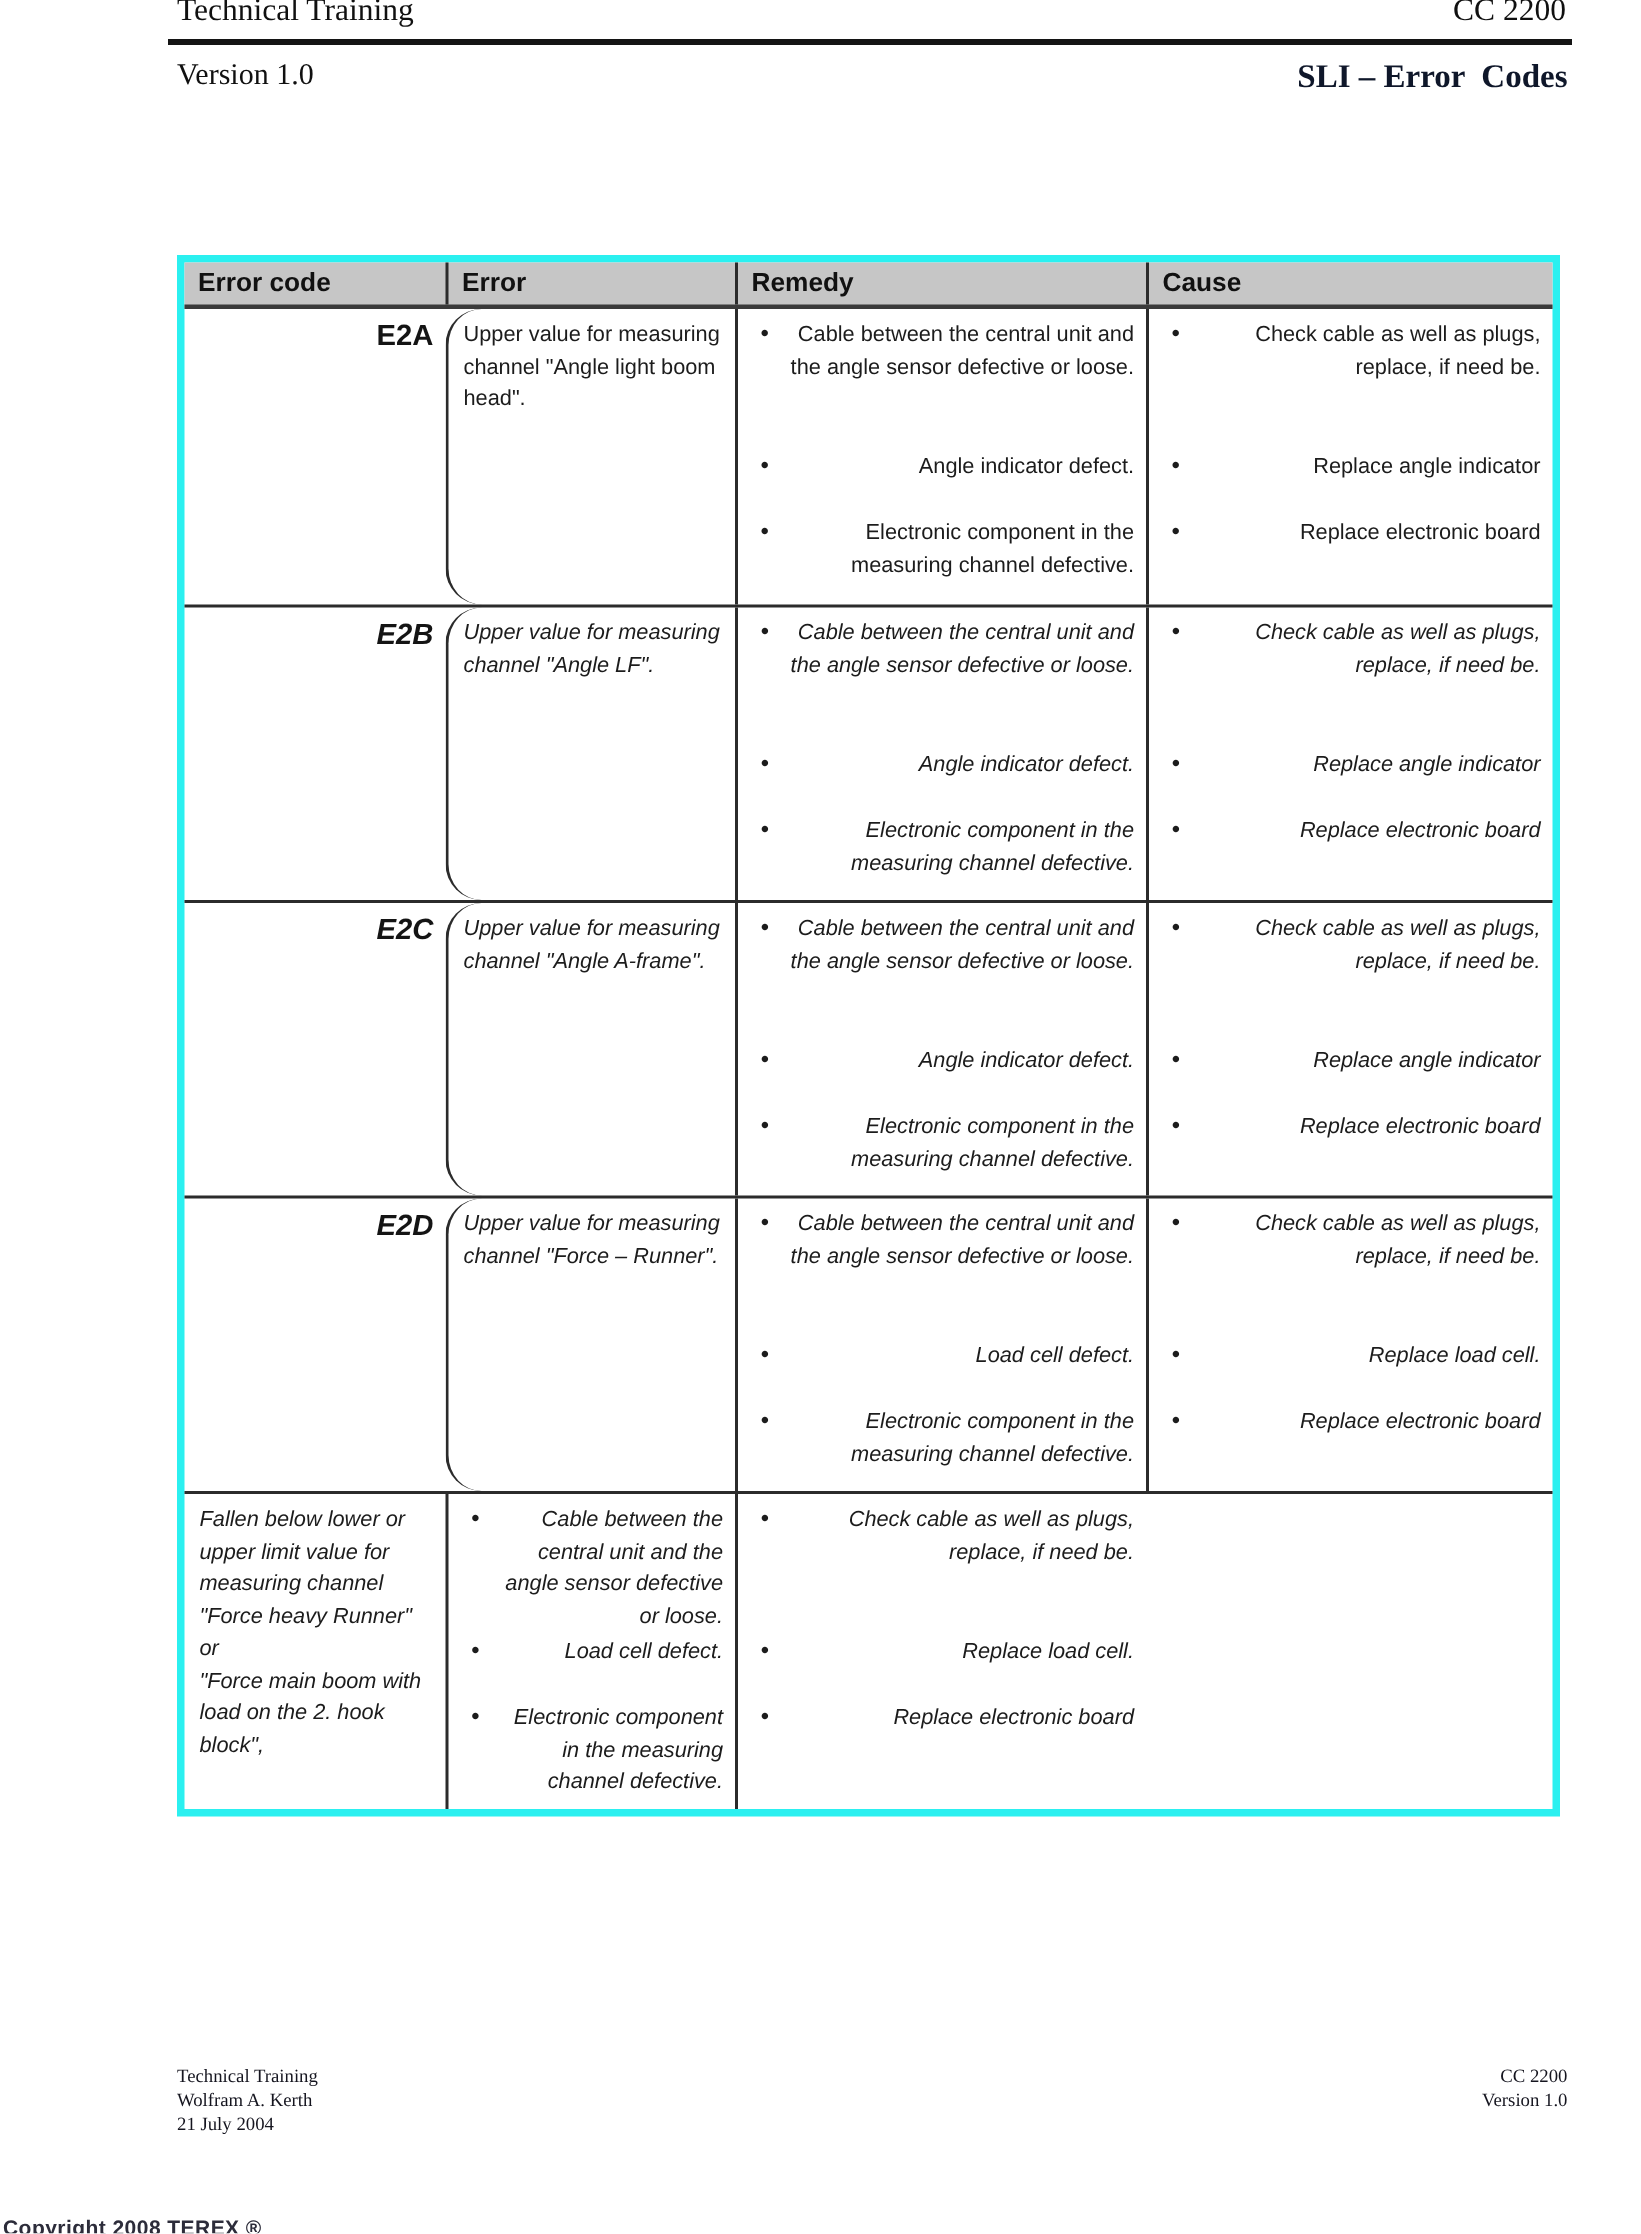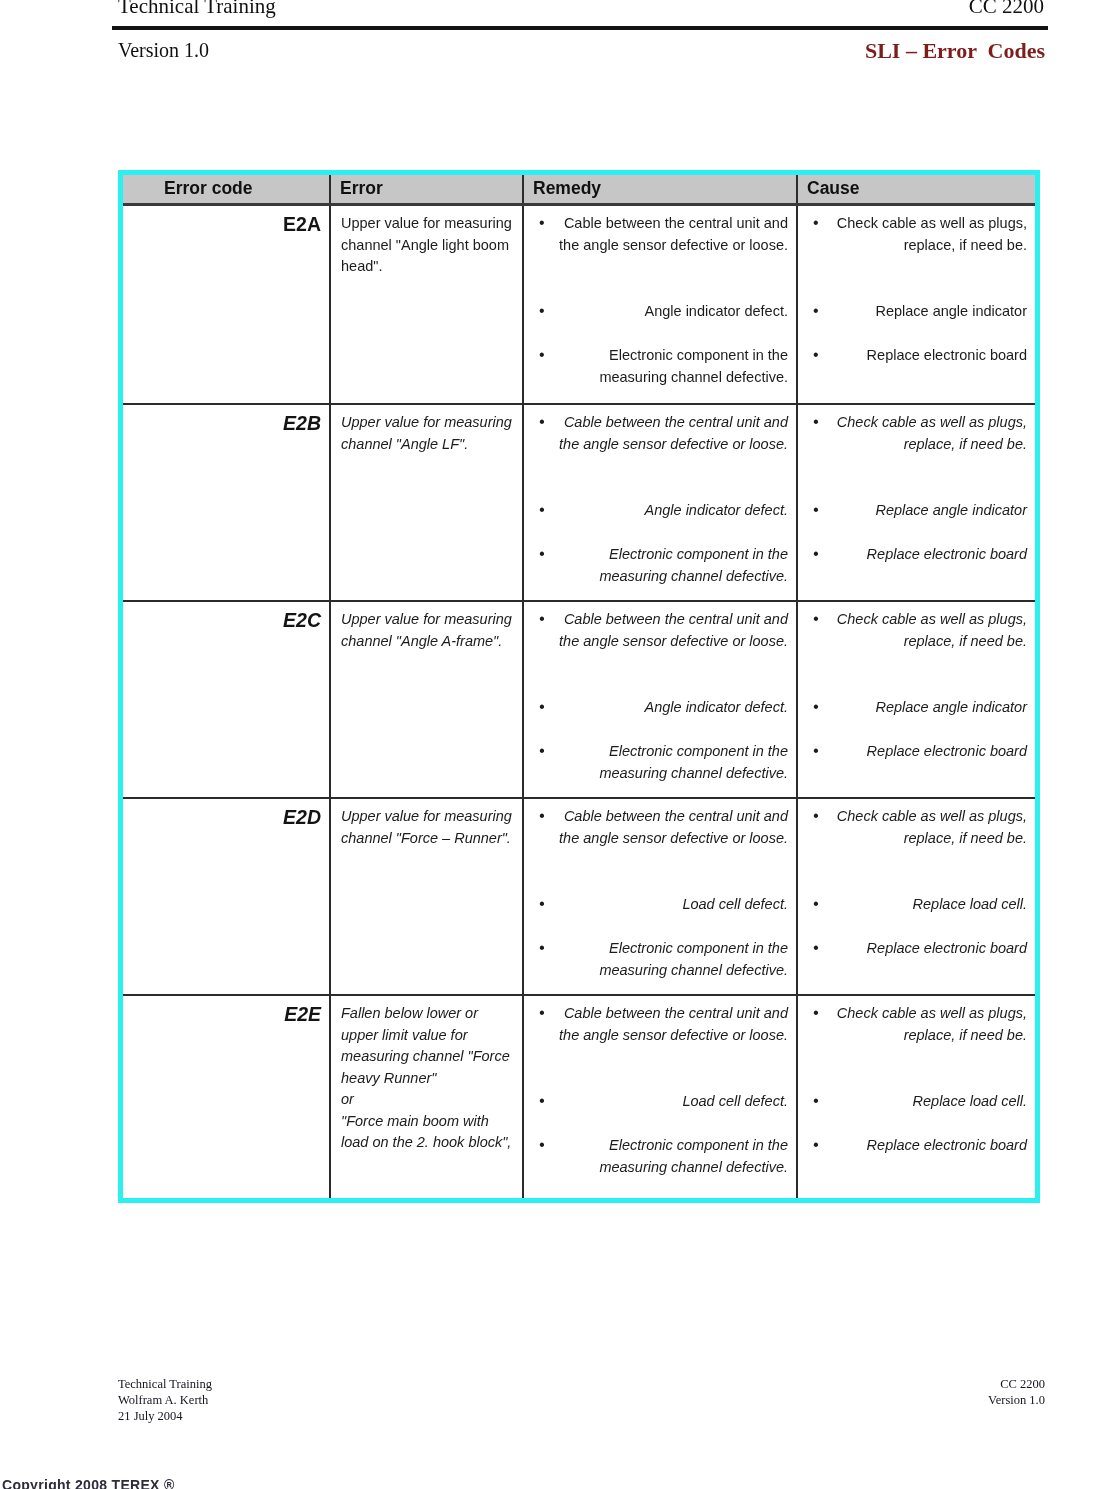--- a/index.html
+++ b/index.html
@@ -30,51 +30,50 @@
   .head-rule{
     position:absolute;left:112px;top:26px;width:936px;height:4px;
     background:#141414;
   }
   .doc-version{
     position:absolute;left:118px;top:39px;
     font-family:"Liberation Serif",serif;font-size:20px;color:#101010;
   }
   .page-title{
     position:absolute;right:49px;top:38px;
-    font-family:"Liberation Serif",serif;font-size:22px;font-weight:bold;color:#7f1d1d;
+    font-family:"Liberation Serif",serif;font-size:22px;font-weight:bold;color:#0f172a;
     white-space:pre;
     margin-left:29px;
   }
   
   .error-table{
     position:absolute;left:118px;top:170px;width:922px;
     border:5px solid var(--table-border);
     background:#ffffff;
   }
   .trow,.thead{
     display:grid;
     grid-template-columns:174px 193px 274px 1fr;
-    padding-left:32px;
   }
   .thead{
     background:var(--header-bg);
     border-bottom:3px solid #3a3a3a;
   }
   .thead .hcell{
     font-size:17.5px;font-weight:bold;color:#111;
     padding:2px 6px 3px 9px;
     line-height:23px;
   }
   .hcell+.hcell, .cell+.cell{border-left:2px solid var(--line);}
   .trow{min-height:197px;}
   .trow:last-child{min-height:204px;}
   .trow+.trow{border-top:2px solid var(--line);font-style:italic;}
   .cell{padding:7px 8px 6px 8px;font-size:14.5px;line-height:21.5px;color:#1c1c1c;}
   .cell.code{text-align:right;font-weight:bold;font-size:19.5px;padding-top:8px;color:#141414;}
-  .cell.error{white-space:pre-line;padding-left:10px;}
+  .cell.error{white-space:pre-line;padding-left:10px;border-radius:24px;}
   .cell ul{list-style:none;}
   .cell li{
     position:relative;
     padding-left:24px;
     text-align:right;
   }
   .cell li::before{
     content:"\2022";
     position:absolute;left:7px;top:-1px;
     font-size:16px;
@@ -185,21 +184,20 @@
     <div class="cell remedy">
             <ul>
               <li>Check cable as well as plugs, replace, if need be.</li>
               <li>Replace load cell.</li>
               <li>Replace electronic board</li>
             </ul>
           </div>
   </div>
 
   <div class="trow">
-    <div class="cell code"><span>E2E</span></div>
     <div class="cell error"><span>Fallen below lower or upper limit value for measuring channel "Force heavy Runner"
 or
 "Force main boom with load on the 2. hook block",</span></div>
     <div class="cell cause">
             <ul>
               <li>Cable between the central unit and the angle sensor defective or loose.</li>
               <li>Load cell defect.</li>
               <li>Electronic component in the measuring channel defective.</li>
             </ul>
           </div>

